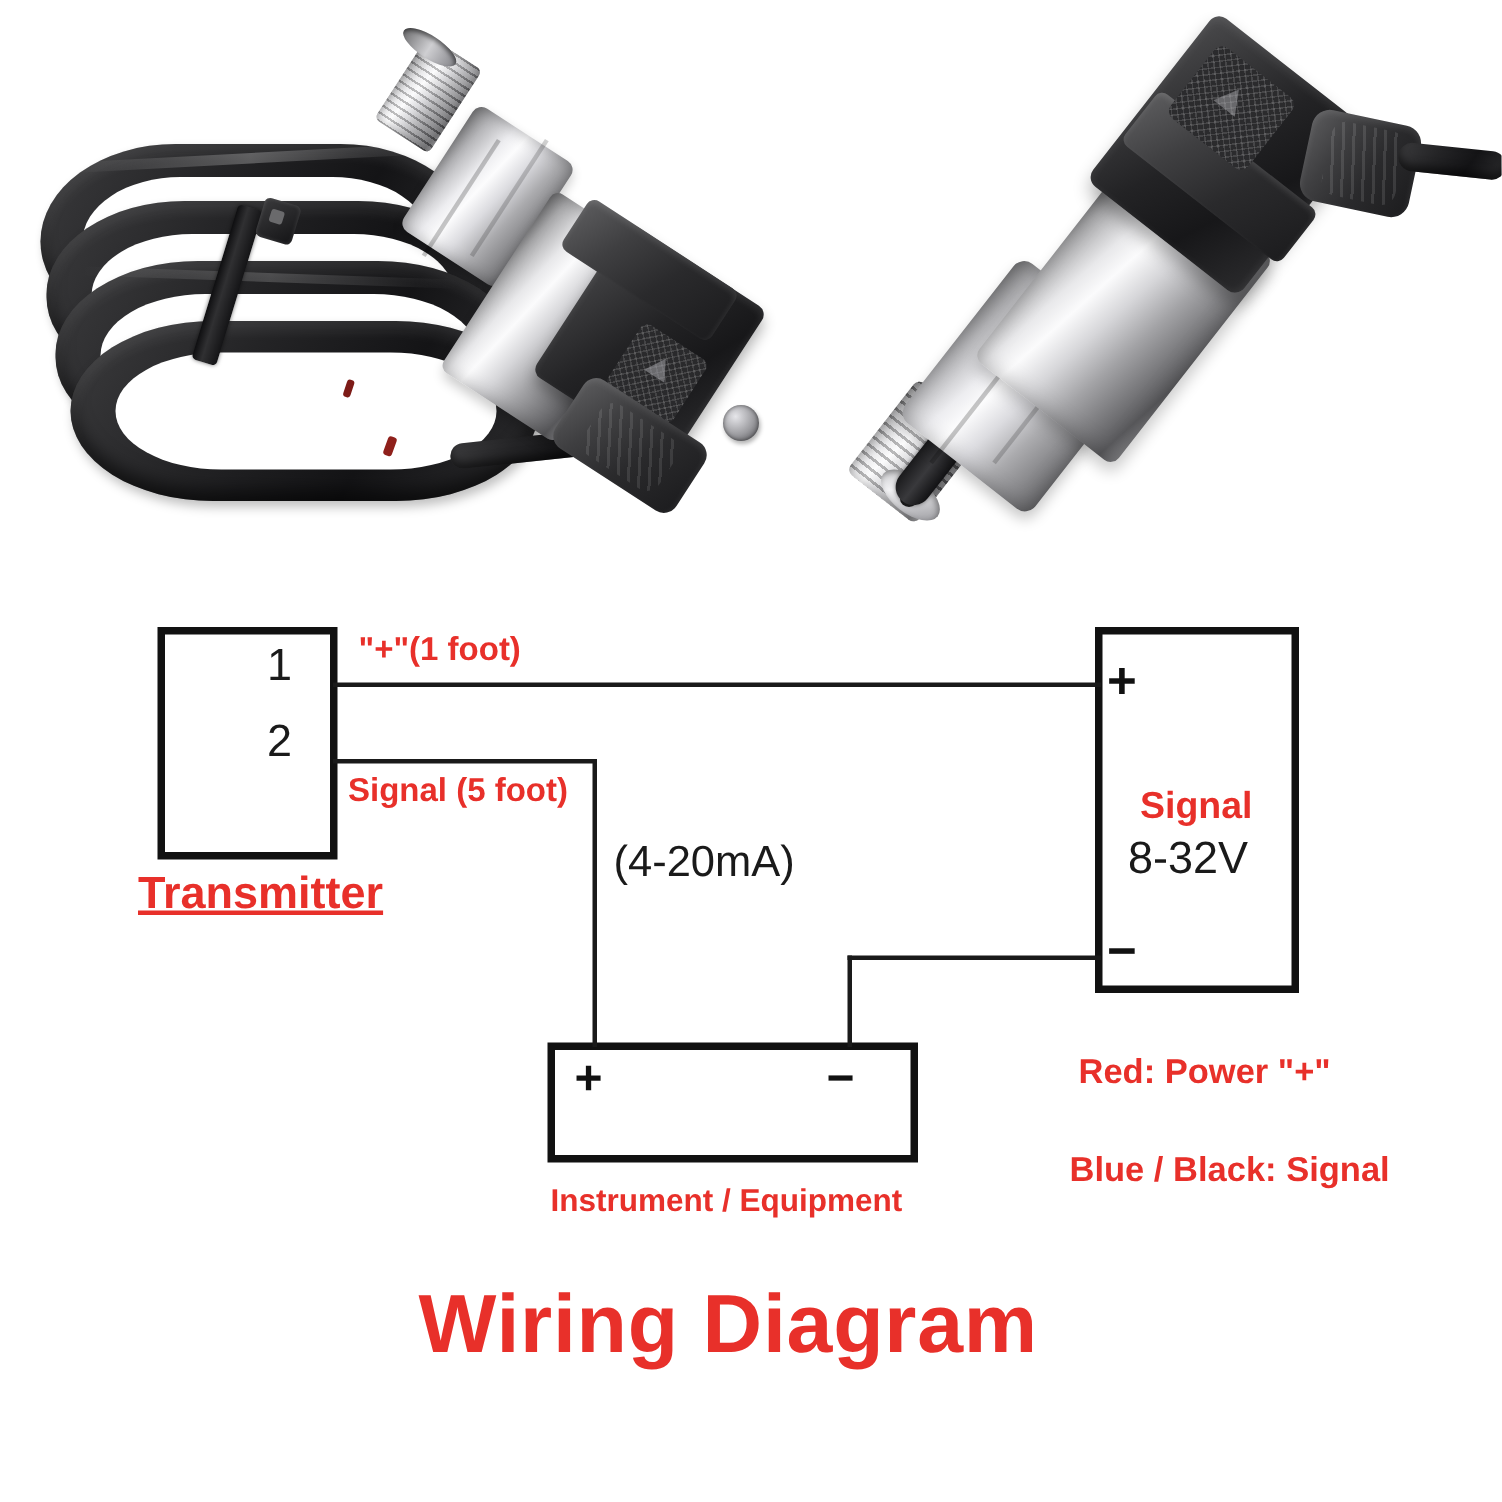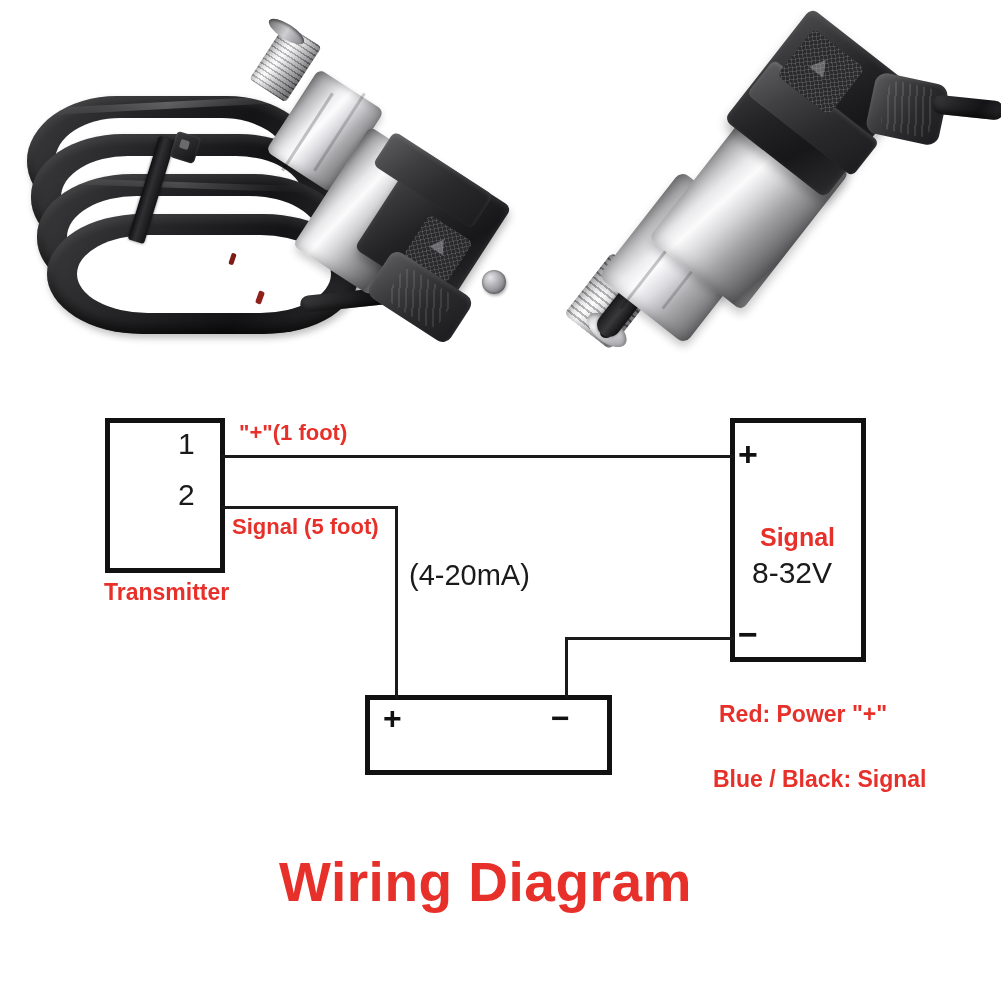--- a/index.html
+++ b/index.html
@@ -173,31 +173,32 @@
       <div class="rubber" style="position:absolute;left:392px;top:98px;width:72px;height:19px;border-radius:10px;transform:rotate(6deg);
                   box-shadow:inset 0 -4px 6px rgba(0,0,0,.55);"></div>
     </div>
   </div>
 
   <div class="diagram">
 
     <div class="box" style="left:105px;top:33px;width:120px;height:155px;"></div>
     <div class="lbl blk" style="left:178px;top:44px;font-size:30px;">1</div>
     <div class="lbl blk" style="left:178px;top:95px;font-size:30px;">2</div>
-    <div class="lbl red" style="left:104px;top:196px;font-size:23px;font-weight:bold;">Transmitter</div>
+    <div class="lbl red" style="left:92px;top:196px;font-size:30px;font-weight:bold;text-decoration:underline;">Transmitter</div>
 
     <div class="box" style="left:730px;top:33px;width:136px;height:244px;"></div>
     <div class="term" style="left:738px;top:52px;font-size:34px;">+</div>
     <div class="term" style="left:738px;top:232px;font-size:34px;">−</div>
     <div class="lbl red" style="left:760px;top:140px;font-size:25px;font-weight:bold;">Signal</div>
     <div class="lbl blk" style="left:752px;top:173px;font-size:30px;">8-32V</div>
 
     <div class="box" style="left:365px;top:310px;width:247px;height:80px;"></div>
     <div class="term" style="left:383px;top:317px;font-size:32px;">+</div>
     <div class="term" style="left:551px;top:317px;font-size:32px;">−</div>
+    <div class="lbl red" style="left:367px;top:405px;font-size:21px;font-weight:bold;">Instrument / Equipment</div>
 
     <div class="wire h" style="left:222px;top:70px;width:512px;"></div>
 
     <div class="wire h" style="left:222px;top:121px;width:176px;"></div>
     <div class="wire v" style="left:395px;top:121px;height:192px;"></div>
 
     <div class="wire h" style="left:565px;top:252px;width:169px;"></div>
     <div class="wire v" style="left:565px;top:252px;height:61px;"></div>
 
     <div class="lbl red" style="left:239px;top:37px;font-size:22px;font-weight:bold;">"+"(1 foot)</div>

